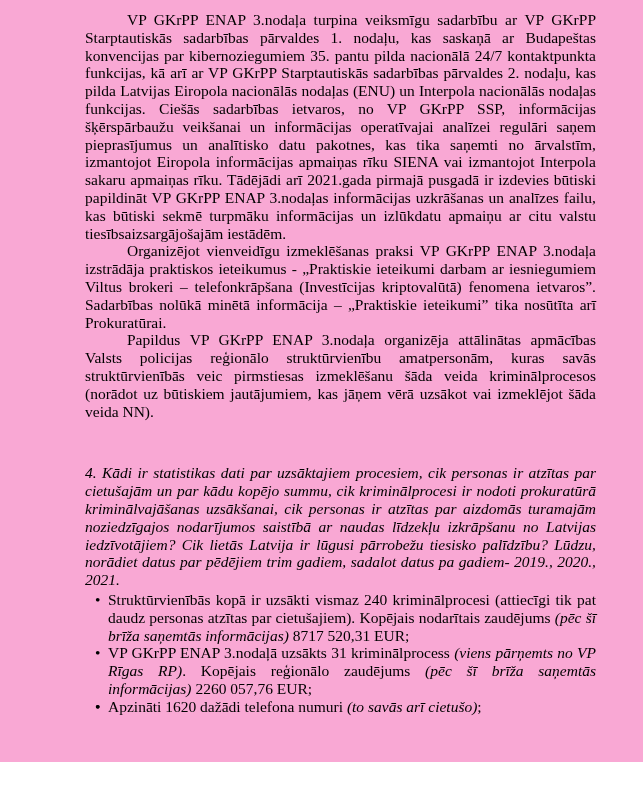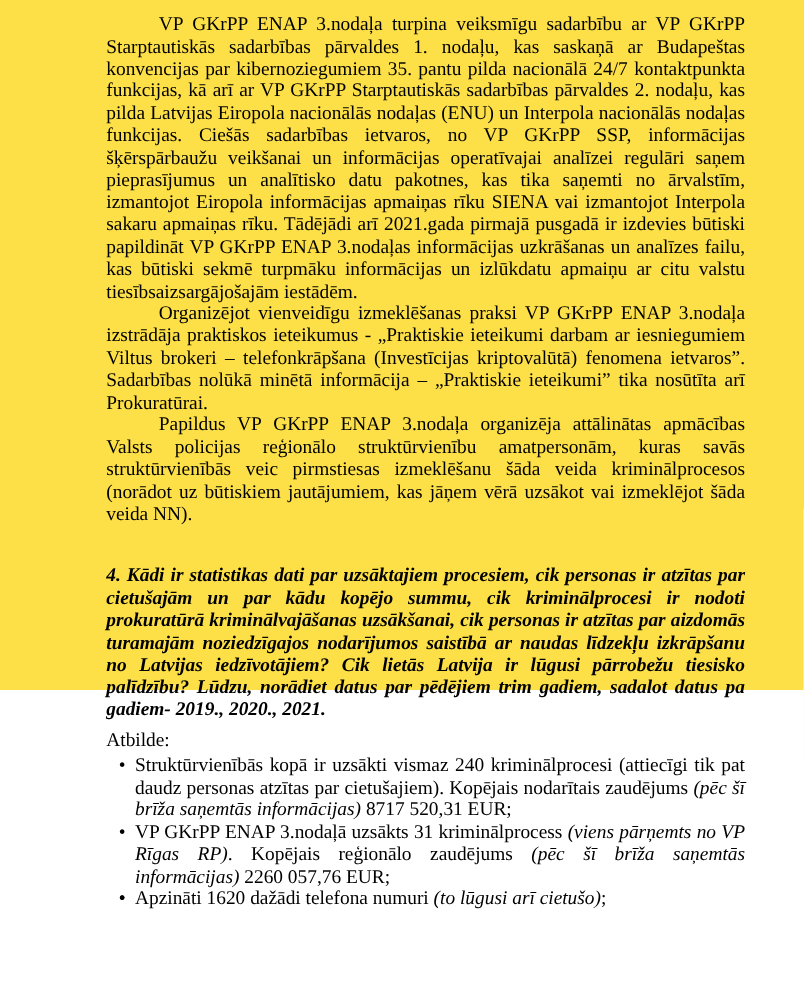--- a/index.html
+++ b/index.html
@@ -8,38 +8,38 @@
     background: #ffffff;
   }
   body {
     width: 643px;
     height: 785px;
     overflow: hidden;
   }
   .page {
     box-sizing: border-box;
     width: 643px;
-    height: 552px;
+    height: 762px;
     padding: 11px 47px 0 85px;
     font-family: "Liberation Serif", "DejaVu Serif", serif;
     font-size: 15.5px;
     line-height: 17.8px;
     color: #000000;
-    background: #fde047;
+    background: #f9a8d4;
   }
   .para {
     margin: 0;
     text-align: justify;
     text-indent: 42px;
   }
   .question {
-    margin: 32px 0 0 0;
+    margin: 44px 0 0 0;
     text-align: justify;
     text-indent: 0;
-    font-weight: bold;
+    font-weight: normal;
     font-style: italic;
   }
   .answer-label {
     margin: 7px 0 0 0;
     text-align: left;
     text-indent: 0;
   }
   .answer-intro {
     margin: 6px 0 0 0;
     text-align: left;
@@ -72,23 +72,22 @@
 <div class="page">
 
   <p class="para">VP GKrPP ENAP 3.nodaļa turpina veiksmīgu sadarbību ar VP GKrPP Starptautiskās sadarbības pārvaldes 1. nodaļu, kas saskaņā ar Budapeštas konvencijas par kibernoziegumiem 35. pantu pilda nacionālā 24/7 kontaktpunkta funkcijas, kā arī ar VP GKrPP Starptautiskās sadarbības pārvaldes 2. nodaļu, kas pilda Latvijas Eiropola nacionālās nodaļas (ENU) un Interpola nacionālās nodaļas funkcijas. Ciešās sadarbības ietvaros, no VP GKrPP SSP, informācijas šķērspārbaužu veikšanai un informācijas operatīvajai analīzei regulāri saņem pieprasījumus un analītisko datu pakotnes, kas tika saņemti no ārvalstīm, izmantojot Eiropola informācijas apmaiņas rīku SIENA vai izmantojot Interpola sakaru apmaiņas rīku. Tādējādi arī 2021.gada pirmajā pusgadā ir izdevies būtiski papildināt VP GKrPP ENAP 3.nodaļas informācijas uzkrāšanas un analīzes failu, kas būtiski sekmē turpmāku informācijas un izlūkdatu apmaiņu ar citu valstu tiesībsaizsargājošajām iestādēm.</p>
 
   <p class="para">Organizējot vienveidīgu izmeklēšanas praksi VP GKrPP ENAP 3.nodaļa izstrādāja praktiskos ieteikumus - „Praktiskie ieteikumi darbam ar iesniegumiem Viltus brokeri – telefonkrāpšana (Investīcijas kriptovalūtā) fenomena ietvaros”. Sadarbības nolūkā minētā informācija – „Praktiskie ieteikumi” tika nosūtīta arī Prokuratūrai.</p>
 
   <p class="para">Papildus VP GKrPP ENAP 3.nodaļa organizēja attālinātas apmācības Valsts policijas reģionālo struktūrvienību amatpersonām, kuras savās struktūrvienībās veic pirmstiesas izmeklēšanu šāda veida kriminālprocesos (norādot uz būtiskiem jautājumiem, kas jāņem vērā uzsākot vai izmeklējot šāda veida NN).</p>
 
   <p class="question">4. Kādi ir statistikas dati par uzsāktajiem procesiem, cik personas ir atzītas par cietušajām un par kādu kopējo summu, cik kriminālprocesi ir nodoti prokuratūrā kriminālvajāšanas uzsākšanai, cik personas ir atzītas par aizdomās turamajām noziedzīgajos nodarījumos saistībā ar naudas līdzekļu izkrāpšanu no Latvijas iedzīvotājiem? Cik lietās Latvija ir lūgusi pārrobežu tiesisko palīdzību? Lūdzu, norādiet datus par pēdējiem trim gadiem, sadalot datus pa gadiem- 2019., 2020., 2021.</p>
 
-  <p class="answer-label">Atbilde:</p>
 
 
   <ul class="bullets">
     <li><span class="marker">•</span><span>Struktūrvienībās kopā ir uzsākti vismaz 240 kriminālprocesi (attiecīgi tik pat daudz personas atzītas par cietušajiem). Kopējais nodarītais zaudējums </span><span class="it">(pēc šī brīža saņemtās informācijas)</span><span> 8717 520,31 EUR;</span></li>
     <li><span class="marker">•</span><span>VP GKrPP ENAP 3.nodaļā uzsākts 31 kriminālprocess </span><span class="it">(viens pārņemts no VP Rīgas RP)</span><span>. Kopējais reģionālo zaudējums </span><span class="it">(pēc šī brīža saņemtās informācijas)</span><span> 2260 057,76 EUR;</span></li>
     <li><span class="marker">•</span></li>
-    <li><span class="marker">•</span><span>Apzināti 1620 dažādi telefona numuri </span><span class="it">(to lūgusi arī cietušo)</span><span>;</span></li>
+    <li><span class="marker">•</span><span>Apzināti 1620 dažādi telefona numuri </span><span class="it">(to savās arī cietušo)</span><span>;</span></li>
   </ul>
 
 </div>
 
 </body></html>

